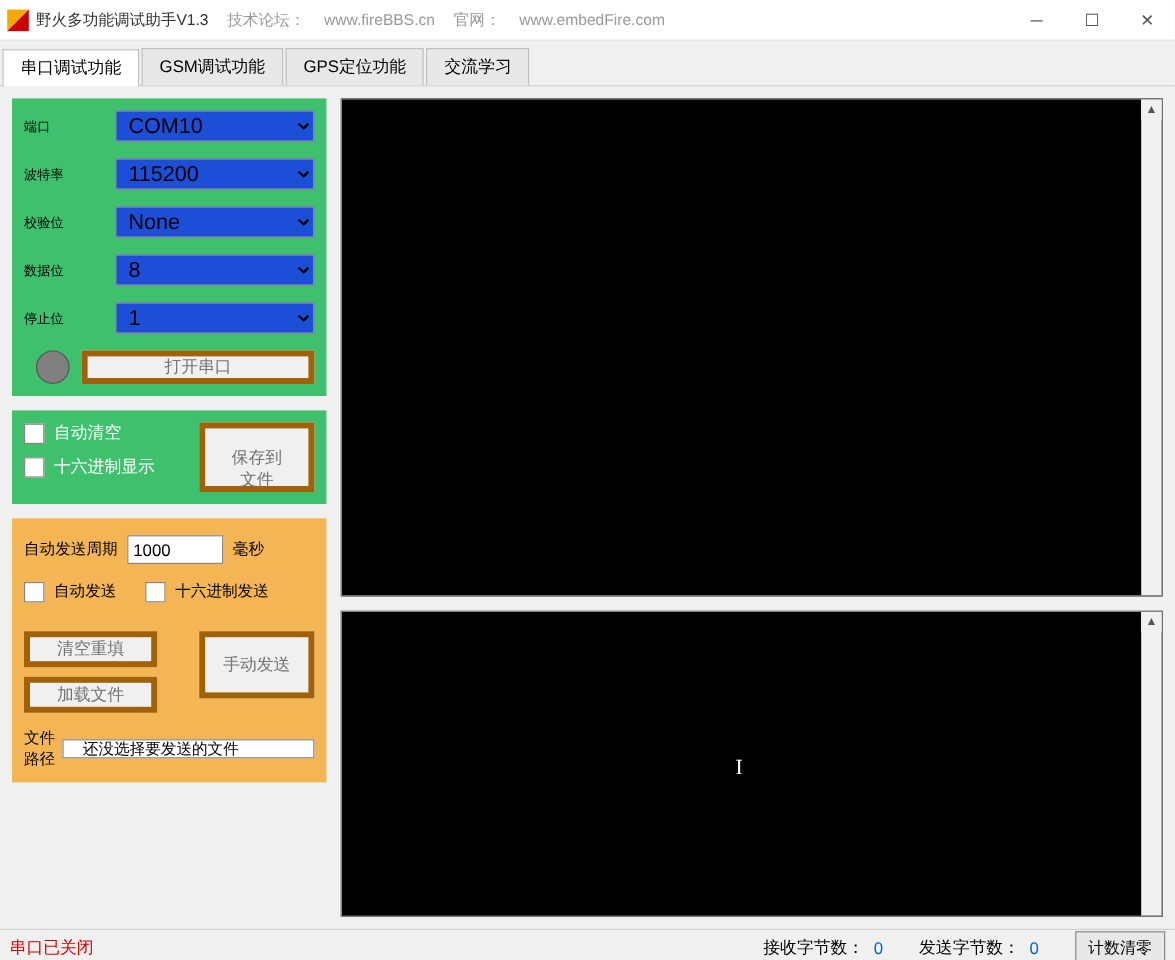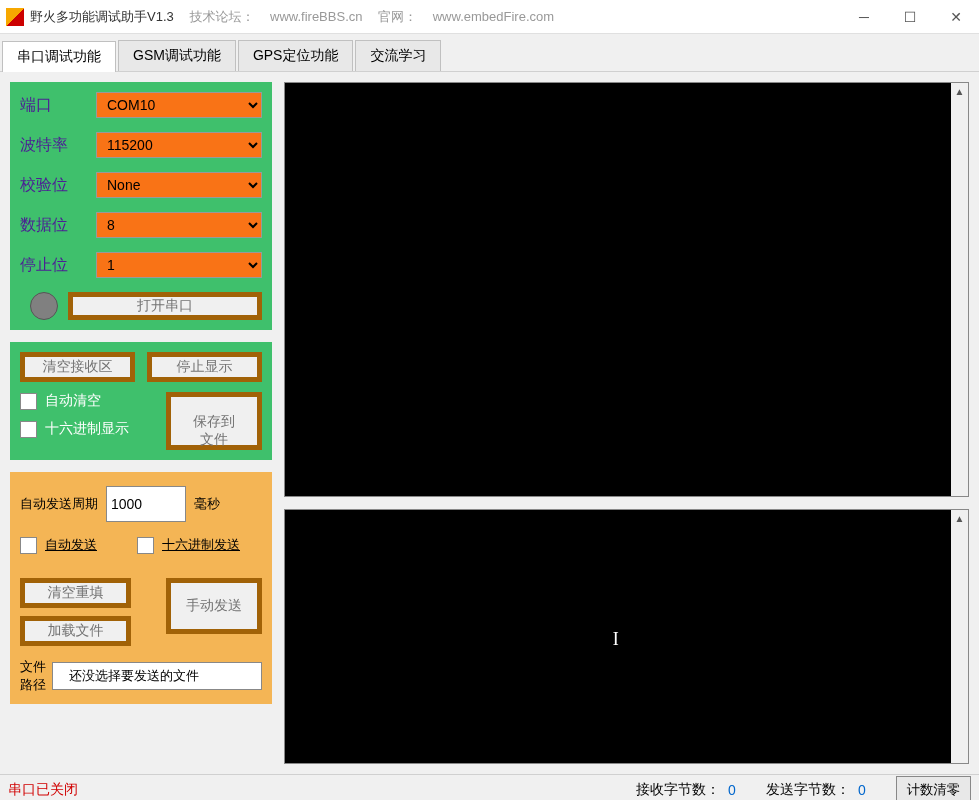--- a/index.html
+++ b/index.html
@@ -76,30 +76,30 @@
       padding: 14px 10px 10px 10px;
       color: #000;
     }
     .cfg-row {
       display: flex;
       align-items: center;
       margin-bottom: 14px;
     }
     .cfg-label {
       width: 76px;
-      font-size: 16px;
-      color: #4c1d95;
+      font-size: 11px;
+      color: #000000;
     }
     .cfg-select {
       flex: 1;
       height: 26px;
-      background: #f97316;
+      background: #1d4ed8;
       border: 1px solid #999;
       padding: 0 6px;
-      font-size: 14px;
+      font-size: 18px;
     }
     .btn {
       background: #f0f0f0;
       border: 5px solid #a16207;
       padding: 6px 10px;
       cursor: pointer;
       font-size: 14px;
       color: #737373;
       text-align: center;
     }
@@ -122,34 +122,34 @@
       border: 1px solid #888;
       margin-right: 8px;
     }
     .chk-label { color: #fff; font-size: 14px; }
     .rx-lower { display: flex; gap: 12px; }
     .rx-lower-left { flex: 1; }
     .save-btn { width: 96px; height: 58px; padding:16px;}
     .tx-panel { }
     .tx-row1 { display: flex; align-items: center; gap: 8px; margin-bottom: 14px; }
     .tx-input {
-      width: 80px; height: 36px;
+      width: 80px; height: 24px;
       border: 1px solid #888;
       padding: 0 4px;
       font-size: 14px;
     }
-    .tx-row2 { display: flex; gap: 40px; margin-bottom: 24px; text-decoration: underline; }
+    .tx-row2 { display: flex; gap: 24px; margin-bottom: 24px; }
     .tx-chk-group { display: flex; align-items: center; }
     .tx-row3 { display: flex; gap: 8px; margin-bottom: 12px; }
     .tx-row3-left { display: flex; flex-direction: column; gap: 8px; flex:1;}
     .tx-row3-left .btn { height: 30px; padding:0;}
     .manual-btn { width: 96px; height: 56px; padding:0;margin-left:27px;}
     .tx-row4 { display: flex; align-items: center; gap: 6px; }
     .file-input {
-      flex: 1; height: 28px;
+      flex: 1; height: 16px;
       border: 1px solid #888;
       background: #fff;
       padding: 0 16px;
       font-size: 13px;
     }
     .right-col {
       flex: 1;
       display: flex;
       flex-direction: column;
       gap: 12px;
@@ -251,24 +251,20 @@
         <div class="cfg-label">停止位</div>
         <select class="cfg-select"><option>1</option></select>
       </div>
       <div class="open-row">
         <div class="status-dot"></div>
         <button class="btn open-btn">打开串口</button>
       </div>
     </div>
 
     <div class="panel-green rx-panel">
-      <div class="rx-row">
-        <button class="btn rx-btn">清空接收区</button>
-        <button class="btn rx-btn">停止显示</button>
-      </div>
       <div class="rx-lower">
         <div class="rx-lower-left">
           <div class="chk-row">
             <div class="chk"></div>
             <span class="chk-label">自动清空</span>
           </div>
           <div class="chk-row" style="margin-bottom:0;">
             <div class="chk"></div>
             <span class="chk-label">十六进制显示</span>
           </div>

